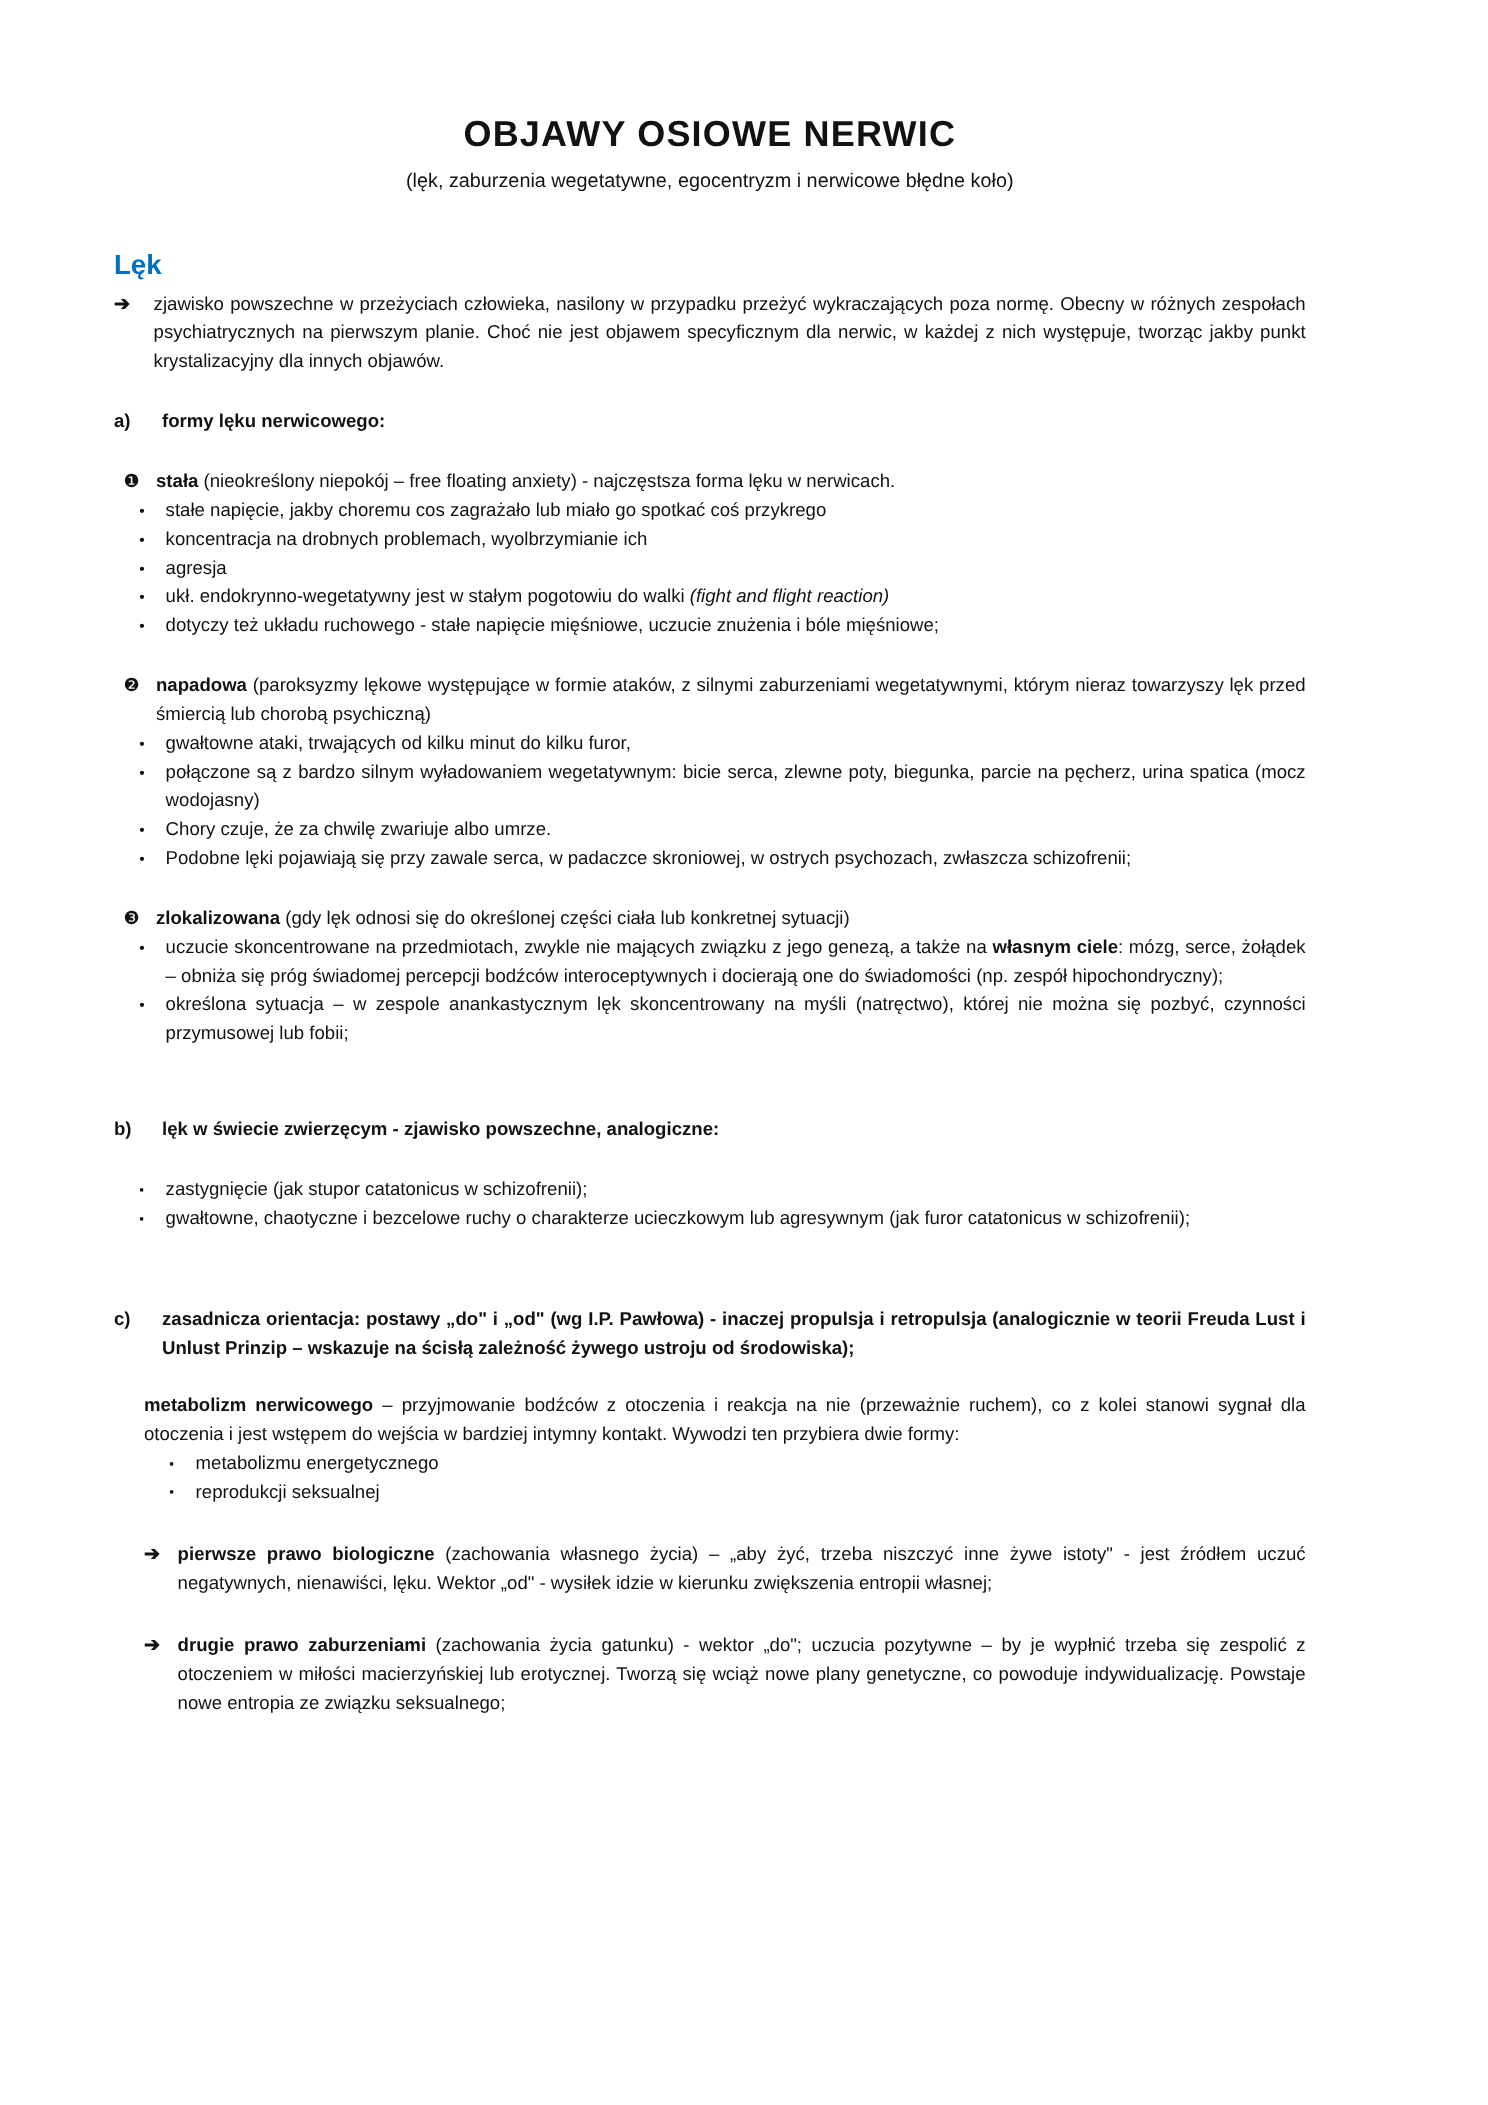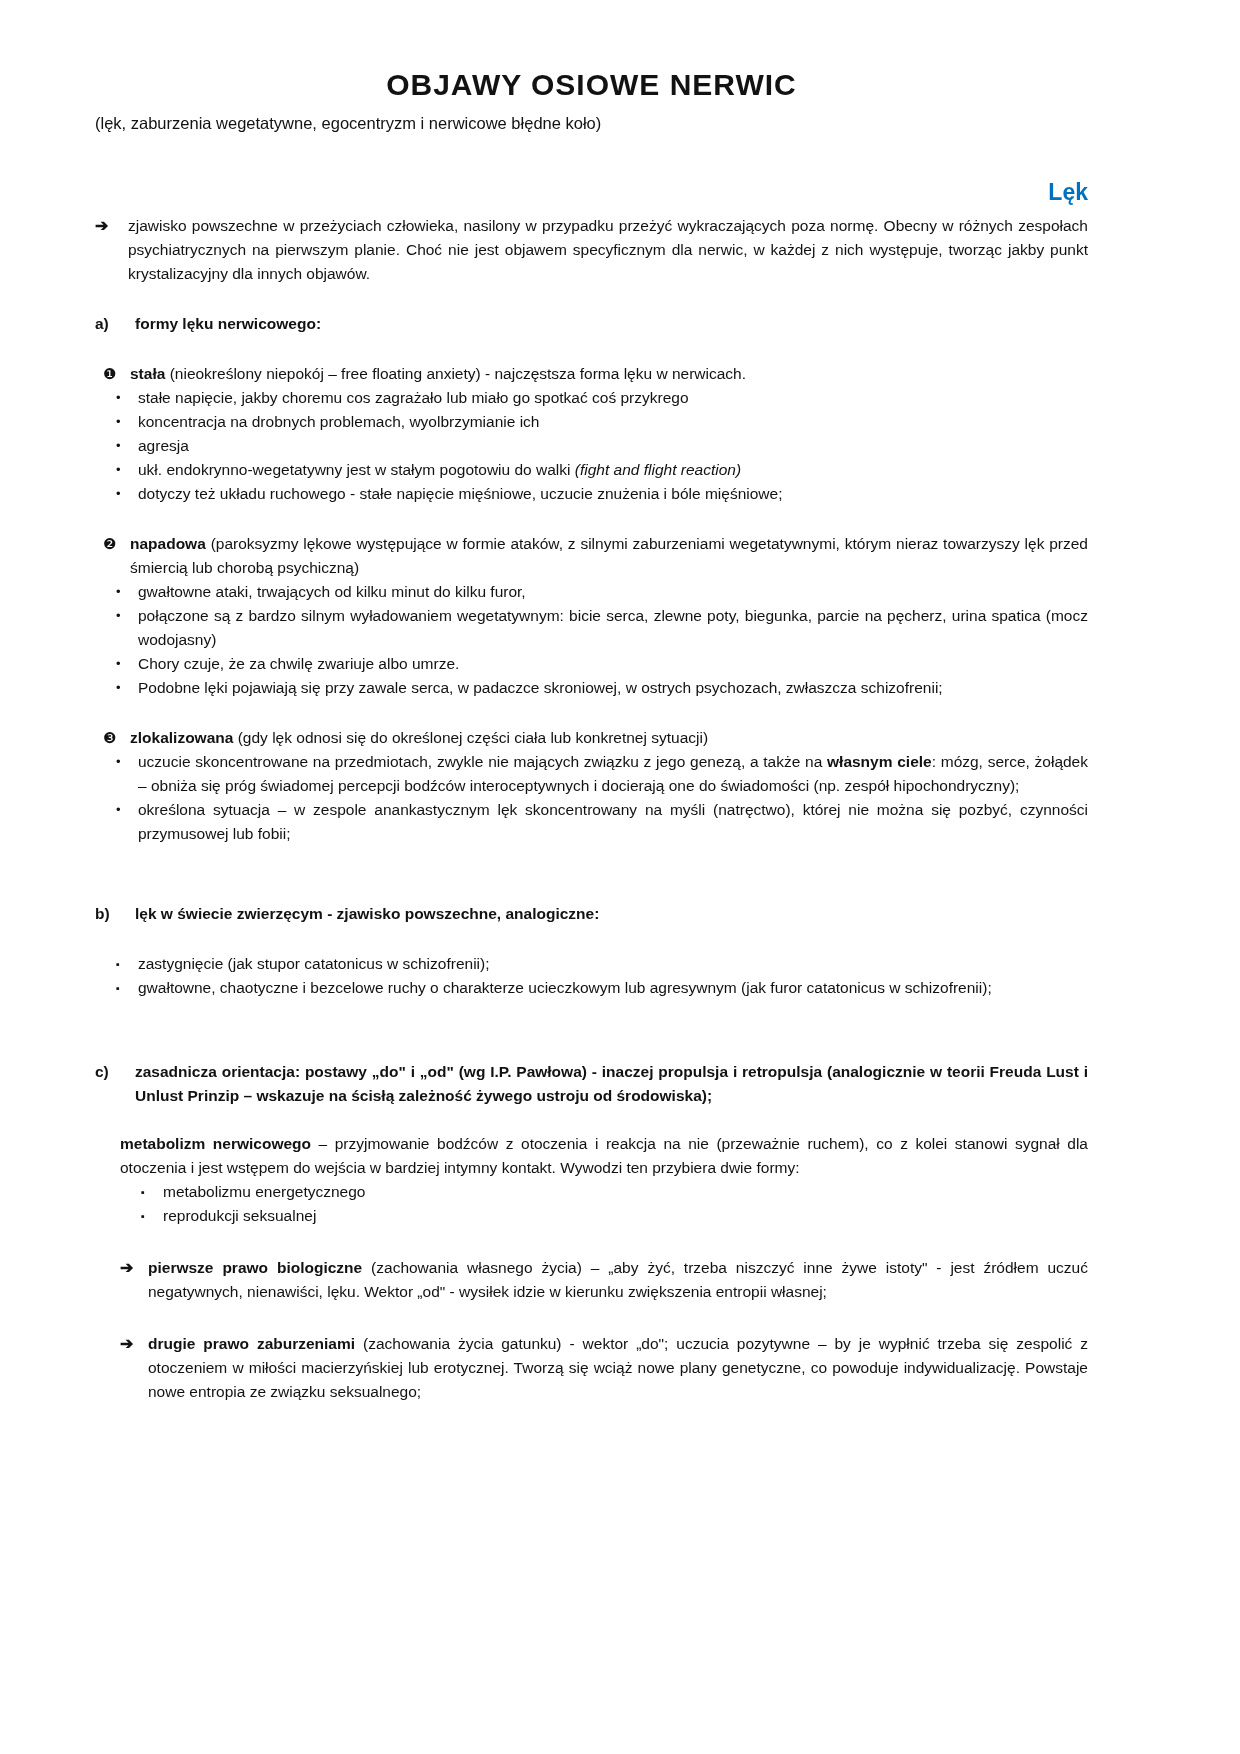--- a/index.html
+++ b/index.html
@@ -3,25 +3,25 @@
 <meta charset="utf-8">
 <style>
   * { margin:0; padding:0; box-sizing:border-box; }
   html,body { background:#ffffff; }
   body {
     width:1240px; min-height:1754px;
     font-family:"Liberation Sans", sans-serif;
     color:#121212;
     -webkit-font-smoothing:antialiased;
   }
-  .page { width:1180px; min-height:1754px; padding:68px 92px 60px 95px; background:#fff; }
+  .page { width:1180px; min-height:1754px; padding:96px 92px 60px 95px; background:#fff; }
 
   h1.doc-title { text-align:center; font-size:30px; font-weight:bold; letter-spacing:1px; }
-  p.doc-subtitle { font-size:16.5px; margin-top:12px; }
-  h2.sec-heading { text-align:right; font-size:23px; font-weight:bold; margin-top:46px; margin-bottom:8px; }
+  p.doc-subtitle { text-align:center; font-size:16.5px; margin-top:12px; }
+  h2.sec-heading { text-align:left; font-size:23px; font-weight:bold; margin-top:46px; margin-bottom:8px; }
 
   .bodytext, .bodytext p, .bodytext span { font-size:15.5px; line-height:24px; }
   p.just { text-align:justify; flex:1 1 auto; }
 
   .row { display:flex; align-items:flex-start; }
   .marker { flex:0 0 auto; line-height:24px; }
 
   
   .row.intro .marker { width:33px; font-weight:bold; font-size:16px; }
 

